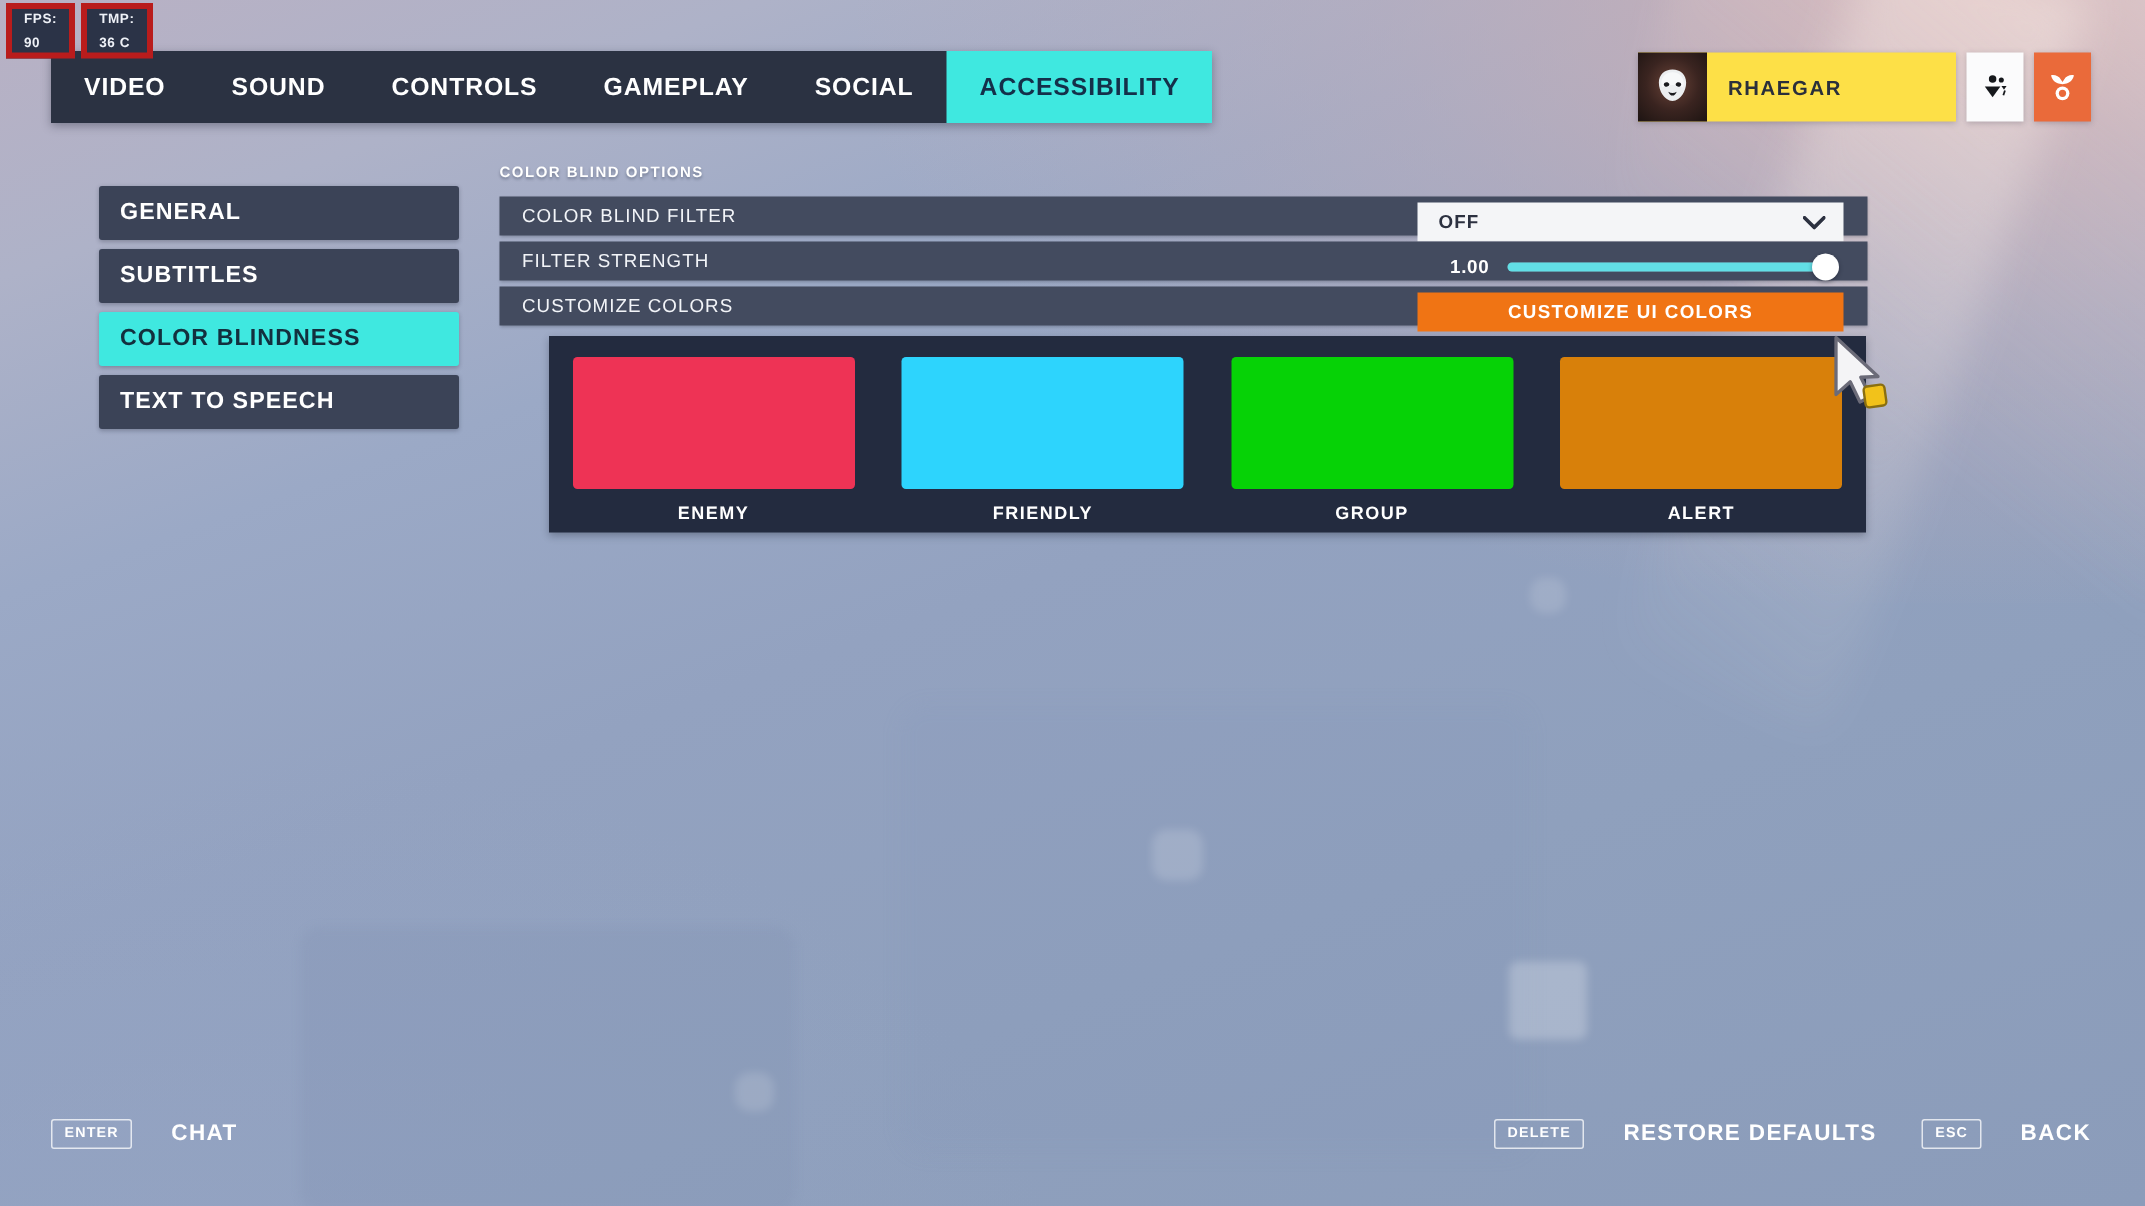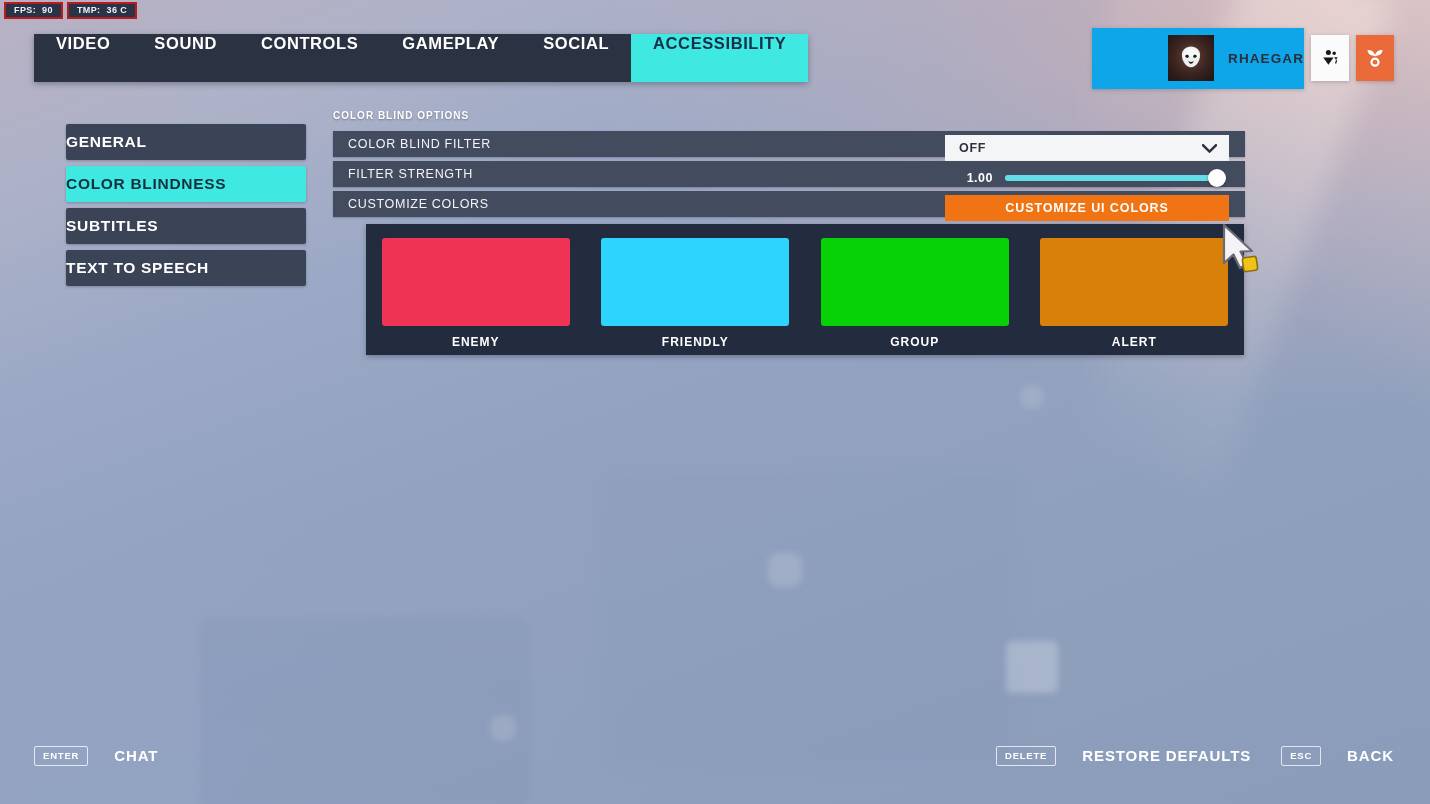--- a/index.html
+++ b/index.html
@@ -41,47 +41,47 @@
   .ghost.g1 { left:200px; top:618px; width:330px; height:190px; background:rgba(120,138,170,0.18); border-radius:14px; }
   .ghost.g2 { left:490px; top:715px; width:26px; height:26px; background:rgba(255,255,255,0.14); }
   .ghost.g3 { left:768px; top:553px; width:34px; height:34px; background:rgba(255,255,255,0.16); }
   .ghost.g4 { left:1006px; top:641px; width:52px; height:52px; background:rgba(255,255,255,0.24); border-radius:6px; }
   .ghost.g5 { left:1020px; top:385px; width:24px; height:24px; background:rgba(255,255,255,0.13); }
   .ghost.g6 { left:600px; top:470px; width:420px; height:300px; background:rgba(130,148,182,0.10); border-radius:18px; filter:blur(6px); }
 
   
   #perf { position:absolute; left:0; top:0; display:flex; gap:4px; padding:2px 0 0 4px; z-index:40; }
   .perf-box {
-    background:#2b3347; border:2px solid #b91c1c;
+    background:#2b3347; border:4px solid #b91c1c;
     color:#eef1f7; font-size:9px; font-weight:bold;
     letter-spacing:0.4px; padding:1px 8px 2px 8px;
     font-family:"Liberation Sans", sans-serif;
-    display:flex; gap:6px;
+    display:flex; gap:6px;flex-direction:column;
   }
 
   
   #topbar { position:absolute; left:0; top:34px; width:1430px; height:50px; z-index:20; }
   #tabs {
     position:absolute; left:34px; top:0; height:48px;
     background:#2b3242; display:flex; align-items:stretch;
     box-shadow:0 2px 6px rgba(20,26,40,0.35);
   }
   .tab {
-    display:flex; align-items:flex-start; padding:0 22px;
+    display:flex; align-items:center; padding:0 22px;
     color:#ffffff; font-size:16.5px; font-weight:bold;
     letter-spacing:0.6px; white-space:nowrap;
     font-stretch:condensed; cursor:pointer;
   }
   .tab.active { background:#3fe8e0; color:#14304a; }
 
   
   #profile-cluster { position:absolute; right:36px; top:1px; display:flex; align-items:center; gap:7px; height:46px; }
   #player-card {
-    display:flex; align-items:center; height:61px; width:212px;
-    background:#0ea5e9; box-shadow:0 1px 4px rgba(40,40,60,0.25);justify-content:flex-end;
+    display:flex; align-items:center; height:46px; width:212px;
+    background:#fde047; box-shadow:0 1px 4px rgba(40,40,60,0.25);
   }
   #avatar {
     width:46px; height:46px; flex:0 0 46px;
     background:radial-gradient(circle at 50% 46%, #6a4338 0%, #3a2420 52%, #1d1412 100%);
     display:flex; align-items:center; justify-content:center;
   }
   #player-name {
     padding-left:14px; color:#2a2f3b; font-size:13.5px;
     font-weight:bold; letter-spacing:1.1px;
   }
@@ -89,21 +89,21 @@
     width:38px; height:46px; display:flex; align-items:center; justify-content:center;
     background:#fbfbfc; cursor:pointer; box-shadow:0 1px 4px rgba(40,40,60,0.25);
   }
   .sq-btn.accent { background:#ea6a3a; }
 
   
   #content { position:absolute; left:0; top:110px; width:1430px; z-index:15; }
 
   #sidebar { position:absolute; left:66px; top:14px; width:240px; display:flex; flex-direction:column; gap:6px; }
   .side-item {
-    height:36px; display:flex; align-items:center; 
+    height:36px; display:flex; align-items:center; padding-left:14px;
     background:#3b4357; color:#ffffff; font-size:15.5px; font-weight:bold;
     letter-spacing:0.7px; border-radius:2px; cursor:pointer;
     box-shadow:0 1px 3px rgba(25,30,45,0.28);
   }
   .side-item.active { background:#3fe8e0; color:#13303e; }
 
   #panel { position:absolute; left:333px; top:0; width:912px; }
   #panel-title {
     color:#ffffff; font-size:10px; font-weight:bold; letter-spacing:1px;
     text-shadow:0 1px 2px rgba(30,40,60,0.4); margin-bottom:10px;
@@ -261,25 +261,25 @@
     </div>
   </div>
 </div>
 
 <div id="content">
 
   <div id="sidebar">
     <div class="side-item">
       <span>GENERAL</span>
     </div>
+    <div class="side-item">
+      <span>SUBTITLES</span>
+    </div>
     <div class="side-item active">
       <span>COLOR BLINDNESS</span>
-    </div>
-    <div class="side-item">
-      <span>SUBTITLES</span>
     </div>
     <div class="side-item">
       <span>TEXT TO SPEECH</span>
     </div>
   </div>
 
   <div id="panel">
     <div id="panel-title">COLOR BLIND OPTIONS</div>
 
     <div class="opt-row">

